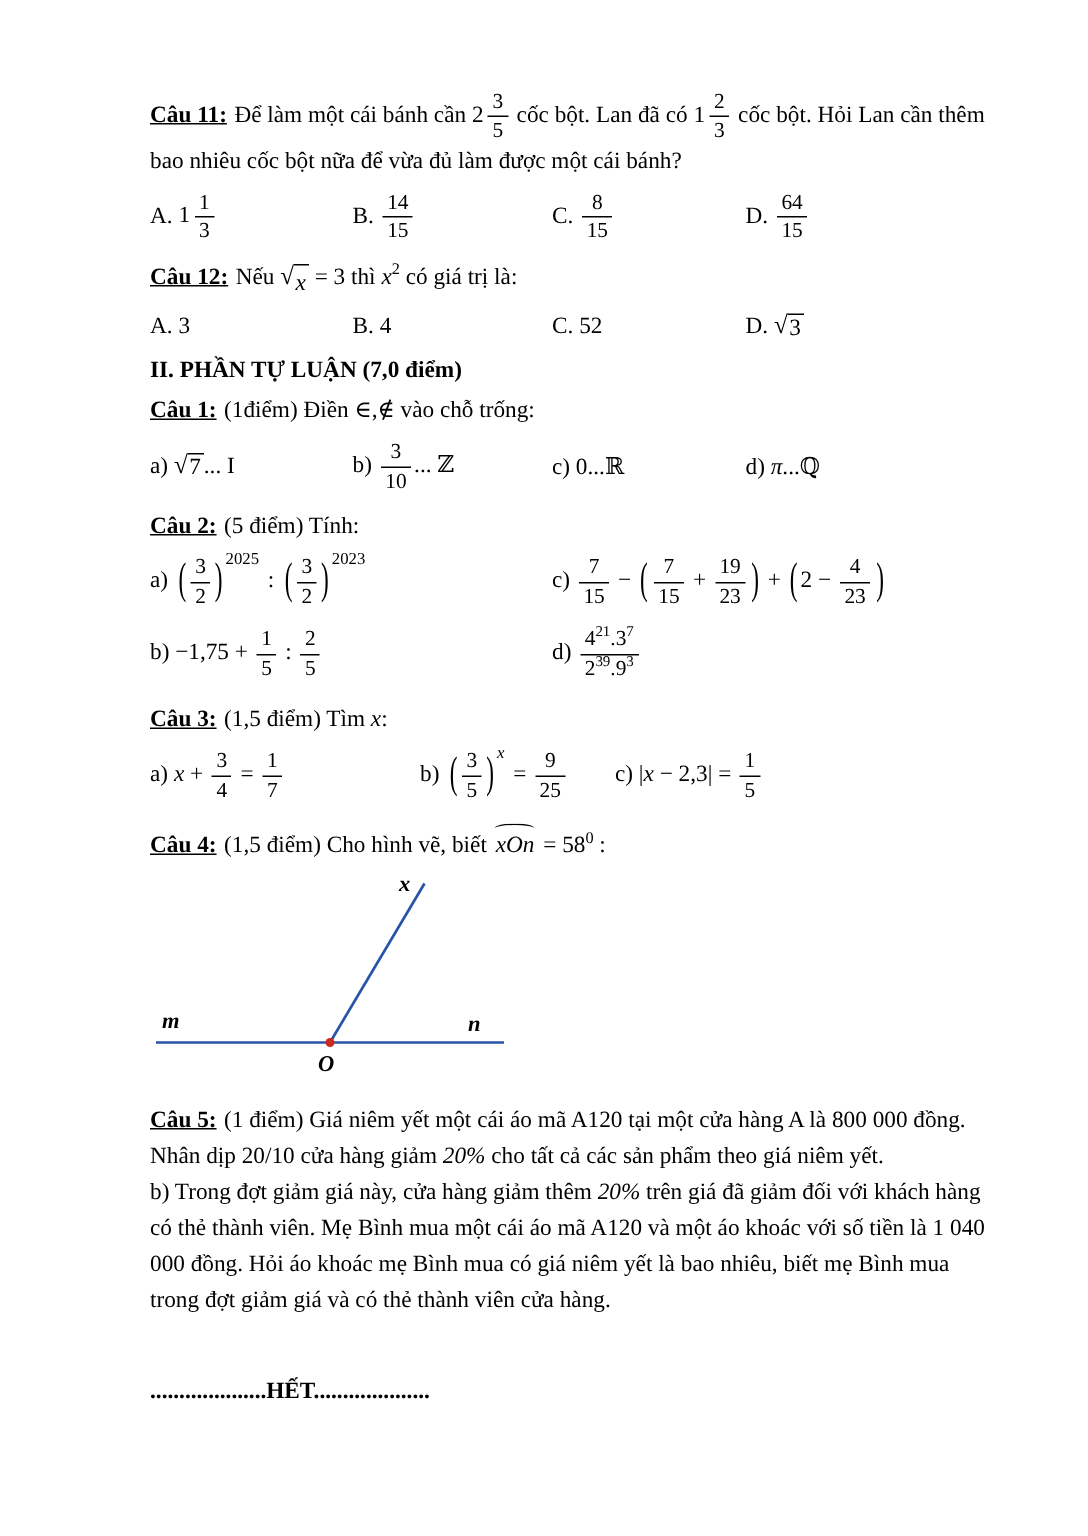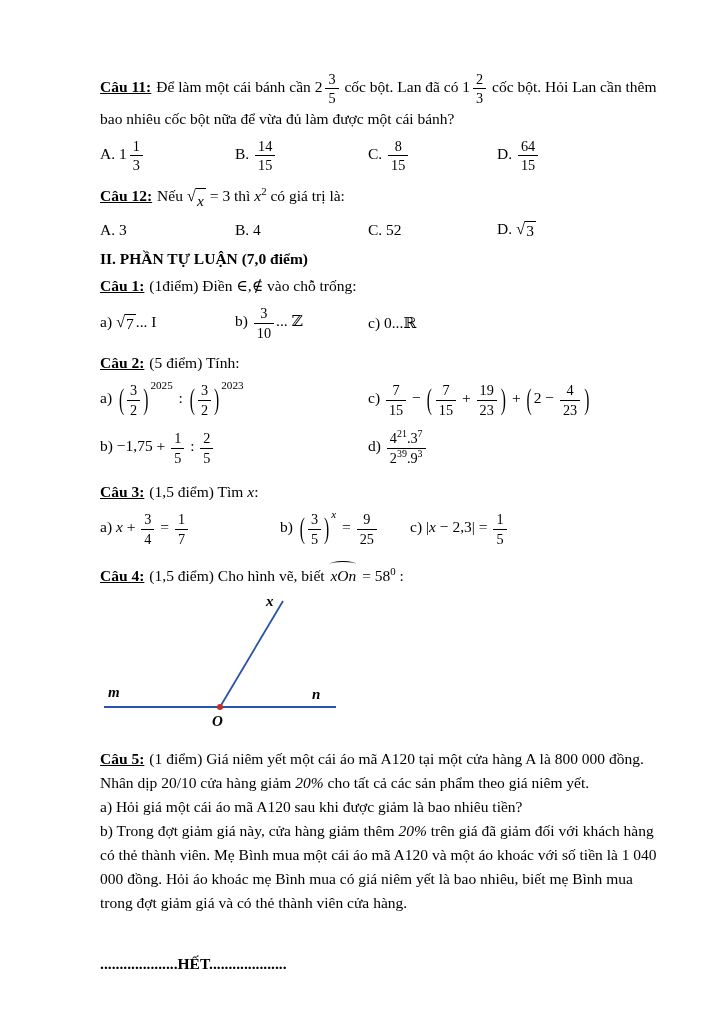--- a/index.html
+++ b/index.html
@@ -2,21 +2,21 @@
 <html><head>
 <meta charset="utf-8">
 <style>
   * { margin:0; padding:0; box-sizing:border-box; }
   html,body { background:#ffffff; }
   body {
     width:725px; height:1024px; overflow:hidden;
     font-family:"Liberation Serif","DejaVu Serif",serif;
     font-size:15.5px; color:#000;
   }
-  .page { padding:60px 62px 0 100px;margin-top:11px; }
+  .page { padding:60px 62px 0 100px; }
 
   .para { line-height:1.5; }
   .qlabel { font-weight:bold; text-decoration:underline; margin-right:5px; }
   .it { font-style:italic; }
 
   
   .frac { display:inline-flex; flex-direction:column; align-items:center;
           vertical-align:middle; line-height:1.15; font-size:0.92em; margin:0 2px; }
   .fn { padding:0 3px 1px; }
   .fd { border-top:1px solid #000; padding:1px 3px 0; }
@@ -127,20 +127,21 @@
     <div class="row4">
       <span>a) <span class="sqrt">
             <span class="rad">√</span>
             <span class="vinc">7</span>
           </span>... I</span>
       <span>b) <span class="frac">
             <span class="fn">3</span>
             <span class="fd">10</span>
           </span>... ℤ</span>
       <span>c) 0...ℝ</span>
+      <span>d) <span class="it">π</span>...ℚ</span>
     </div>
   </section>
 
   <section>
     <p class="para">
       <span class="qlabel">Câu 2:</span><span>(5 điểm) Tính:</span>
     </p>
     <div class="grid2">
       <span>a) <span class="pfrac">
             <span class="bp">(</span>
@@ -231,19 +232,18 @@
         <text x="166" y="13">x</text>
         <text x="112" y="133">O</text>
       </svg>
     </div>
   </section>
 
   <section class="c5">
     <p>
       <span class="qlabel">Câu 5:</span><span>(1 điểm) Giá niêm yết một cái áo mã A120 tại một cửa hàng A là 800 000 đồng. Nhân dịp 20/10 cửa hàng giảm <span class="it">20%</span> cho tất cả các sản phẩm theo giá niêm yết.</span>
     </p>
-    <p>a) Hỏi giá một cái áo mã A120 sau khi được giảm là bao nhiêu tiền?</p>
     <p>b) Trong đợt giảm giá này, cửa hàng giảm thêm <span class="it">20%</span> trên giá đã giảm đối với khách hàng có thẻ thành viên. Mẹ Bình mua một cái áo mã A120 và một áo khoác với số tiền là 1 040 000 đồng. Hỏi áo khoác mẹ Bình mua có giá niêm yết là bao nhiêu, biết mẹ Bình mua trong đợt giảm giá và có thẻ thành viên cửa hàng.</p>
   </section>
 
   <p class="footer">....................HẾT....................</p>
 
 </div>
 
 </body></html>

